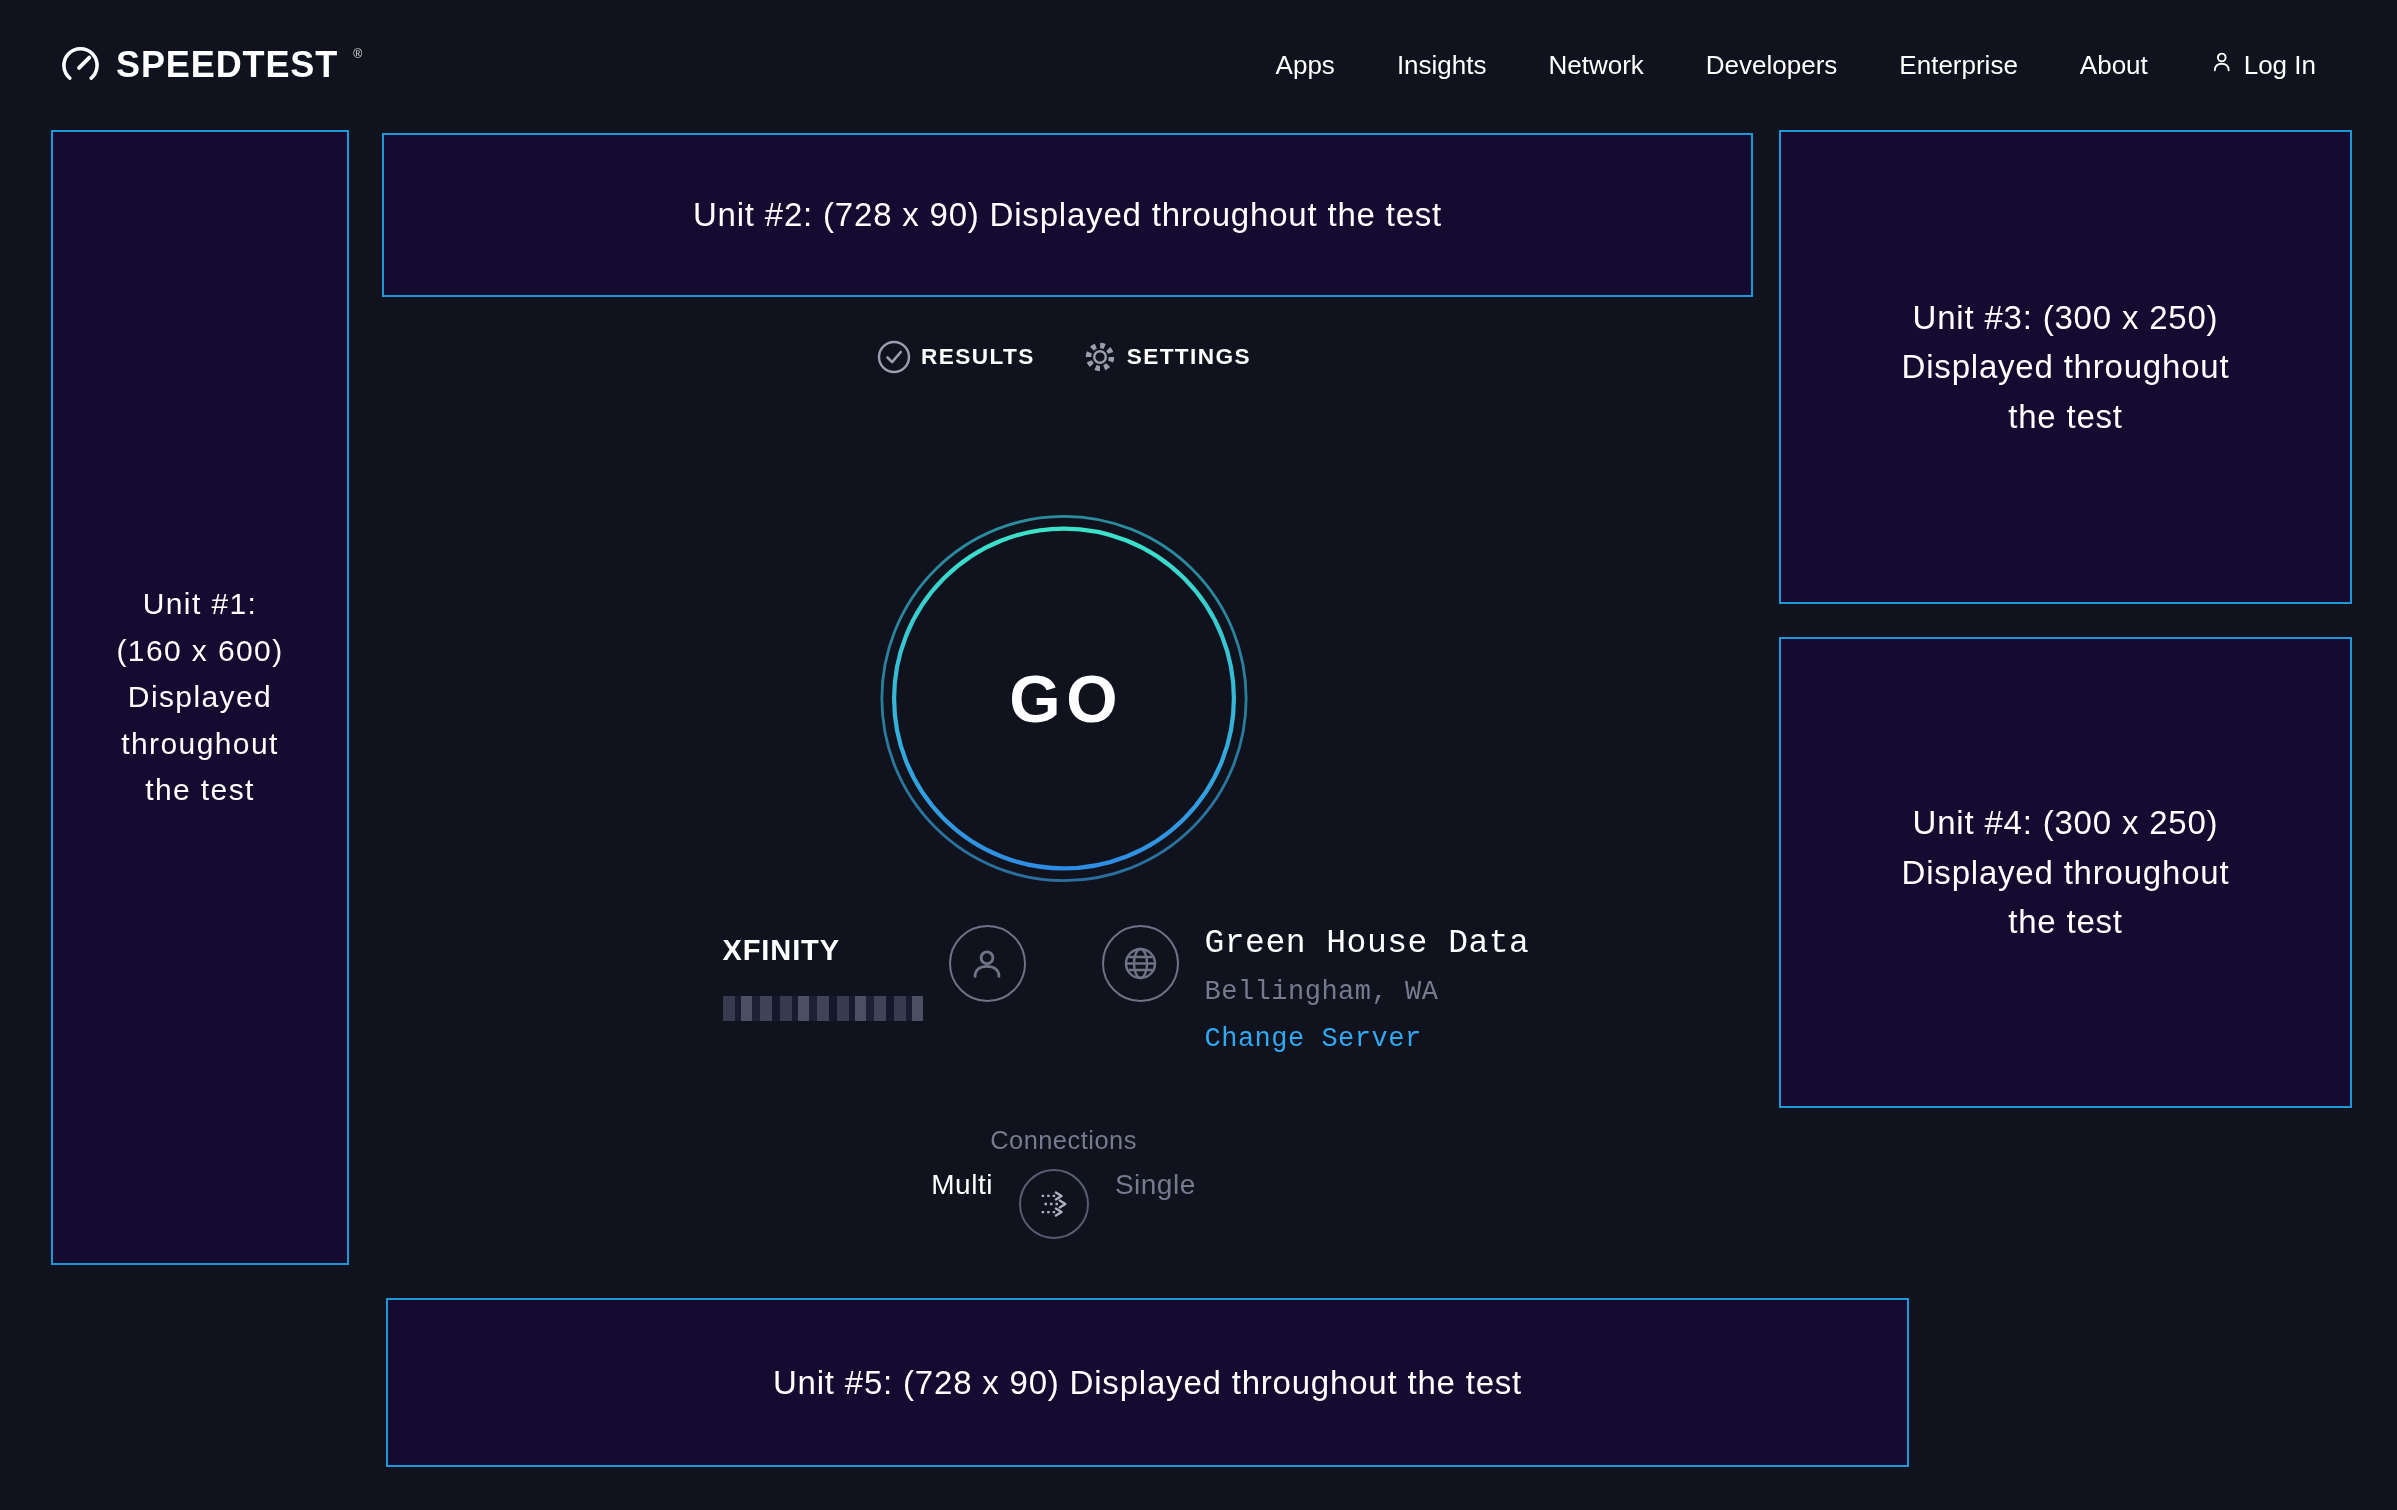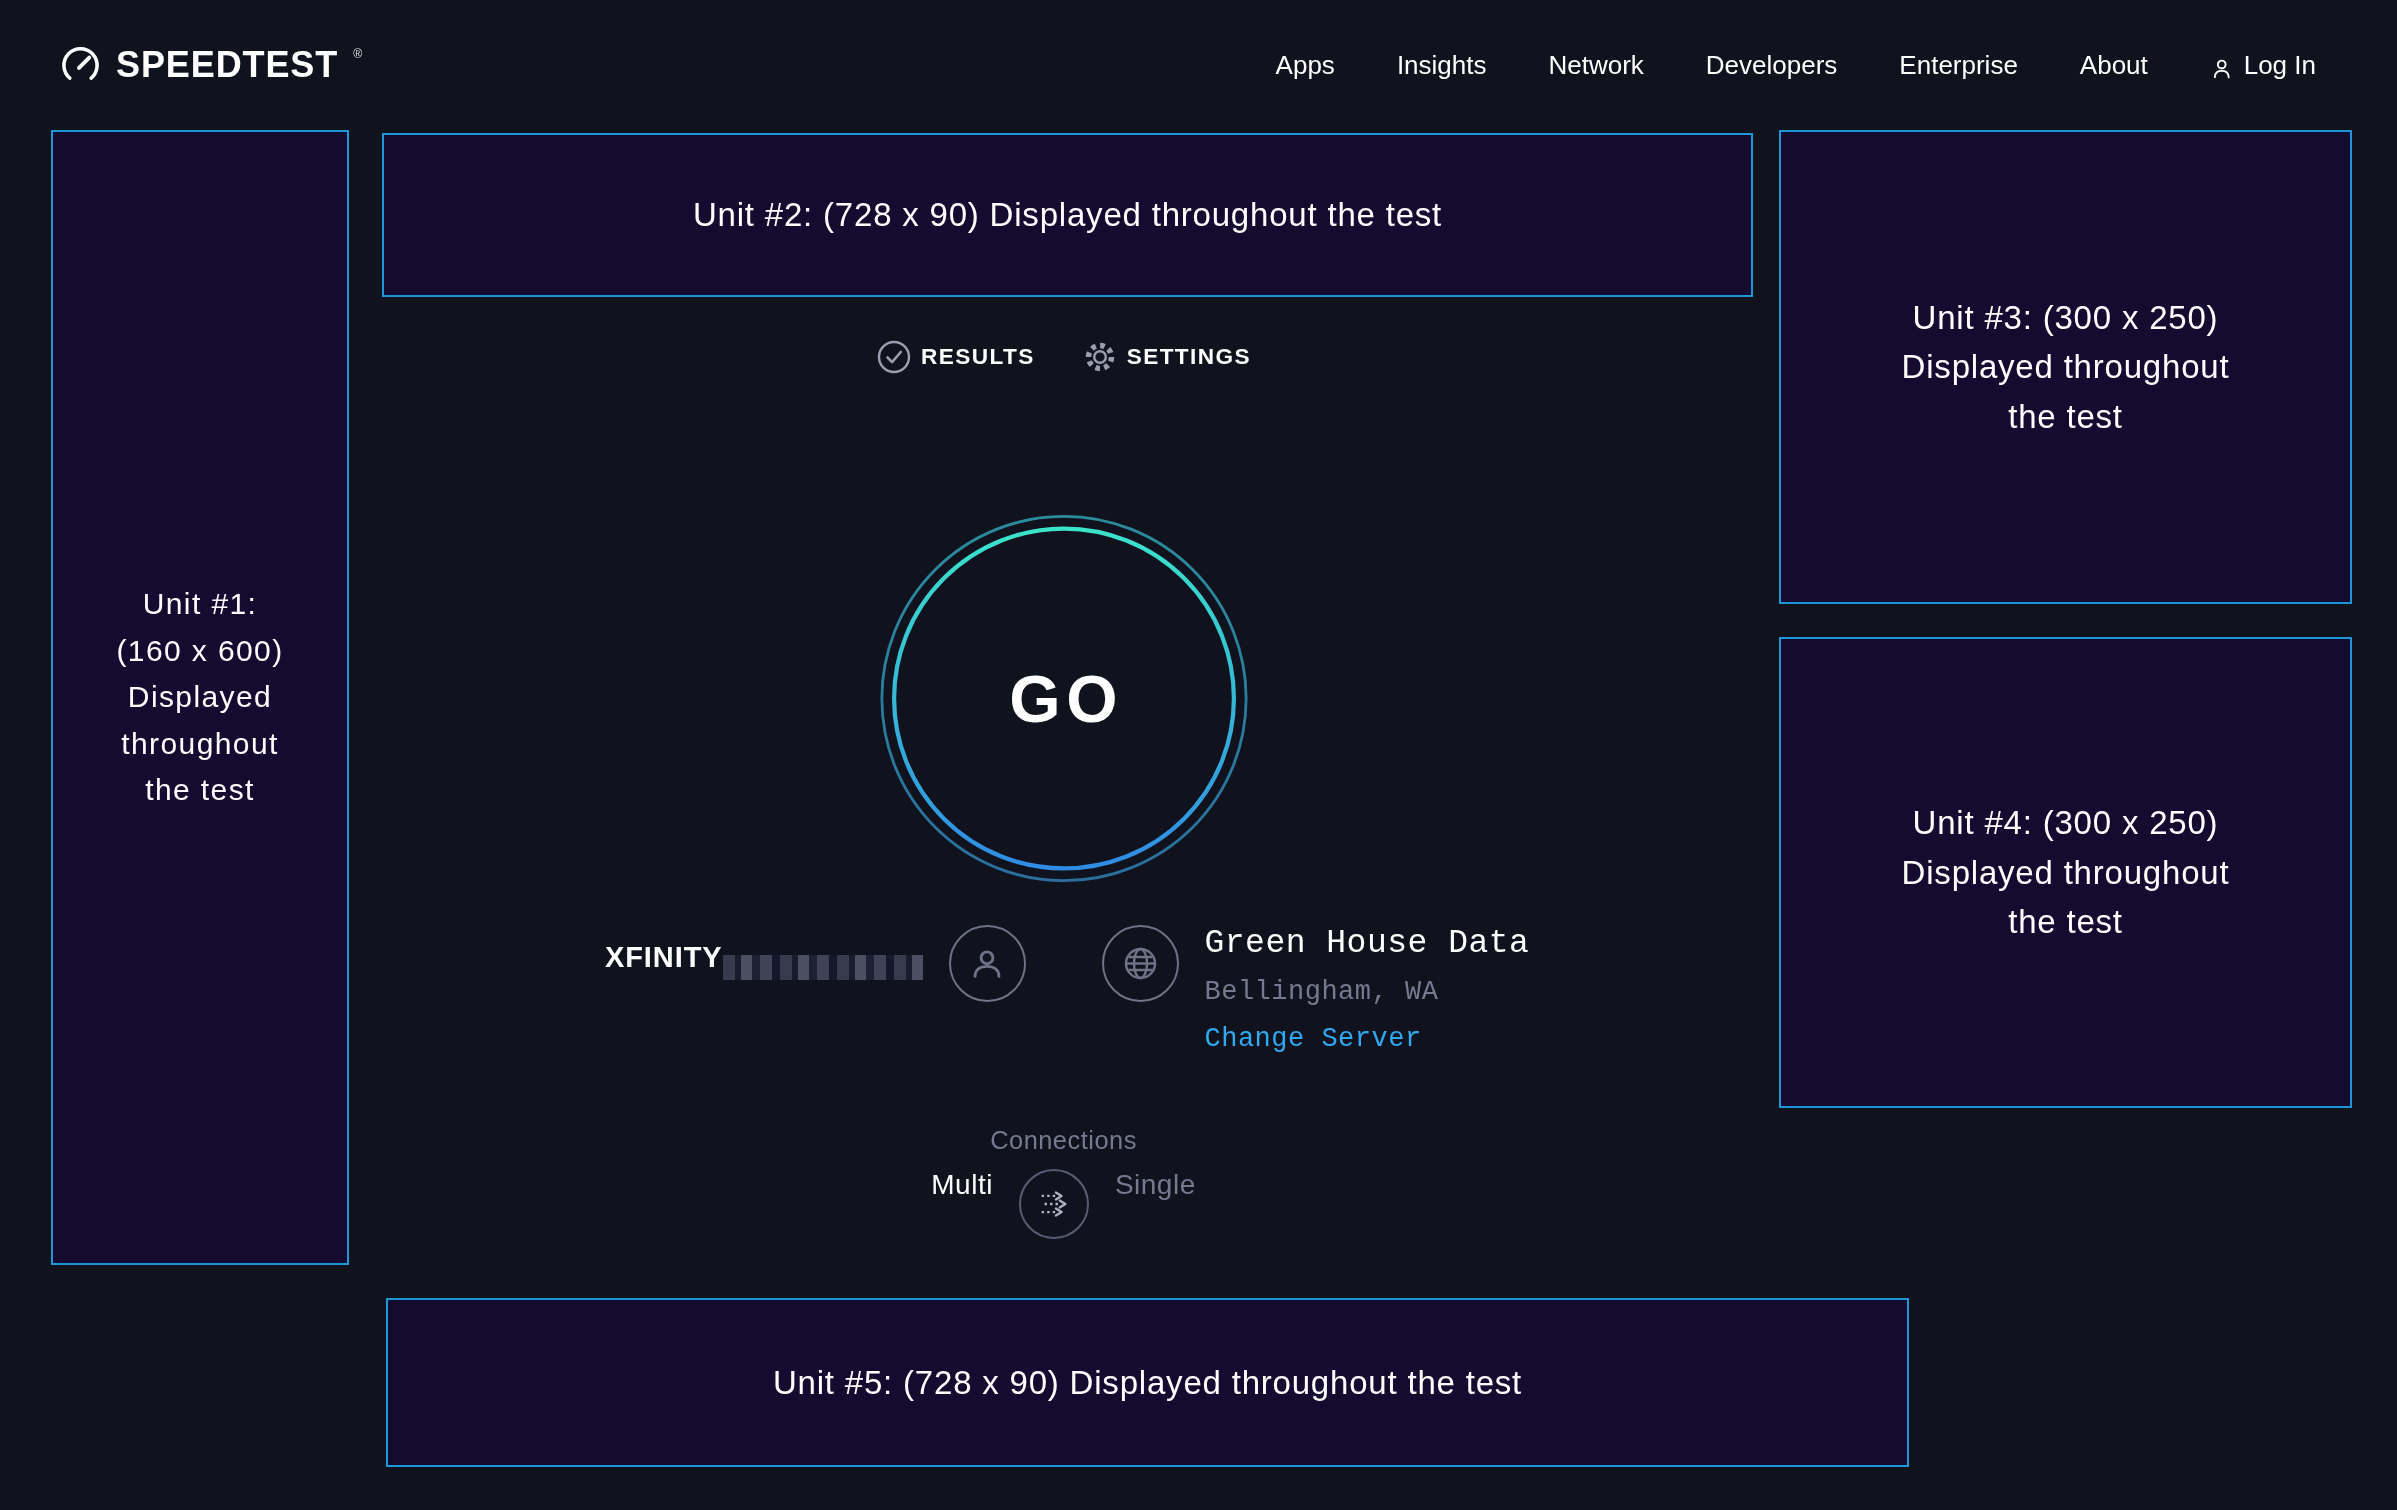--- a/index.html
+++ b/index.html
@@ -27,21 +27,21 @@
   .header{
     position:absolute;left:0;top:0;width:2397px;height:130px;
     display:flex;align-items:center;justify-content:space-between;
     padding:0 81px 0 60px;
   }
   .logo{display:flex;align-items:center;gap:15px;cursor:pointer;}
   .logo-text{font-size:36px;font-weight:bold;letter-spacing:0.9px;}
   .logo-mark{font-size:12.2px;vertical-align:top;position:relative;top:-11.3px;opacity:.85;}
   .nav{display:flex;align-items:center;gap:62px;font-size:26px;}
   .nav-item{cursor:pointer;white-space:nowrap;}
-  .login{display:flex;align-items:flex-end;gap:10.4px;cursor:pointer;}
+  .login{display:flex;align-items:flex-start;gap:10.4px;cursor:pointer;}
   
   .ad{
     position:absolute;background:var(--ad-bg);border:2.8px solid var(--accent);
     display:flex;flex-direction:column;align-items:center;justify-content:center;
     text-align:center;color:#fff;cursor:pointer;letter-spacing:0.8px;
   }
   #unit1{left:51px;top:130px;width:298px;height:1135px;font-size:30px;line-height:1.55;letter-spacing:1.4px;}
   #unit2{left:382px;top:133px;width:1371px;height:164px;font-size:33px;}
   #unit3{left:1779px;top:130px;width:573px;height:474px;font-size:33px;line-height:1.5;}
   #unit4{left:1779px;top:637px;width:573px;height:471px;font-size:33px;line-height:1.5;}
@@ -58,21 +58,21 @@
   .go-wrap svg{position:absolute;left:0;top:0;}
   .go-label{
     position:absolute;inset:0;display:flex;align-items:center;justify-content:center;
     font-size:66px;font-weight:bold;letter-spacing:5.6px;padding-left:5.6px;
   }
   
   .server-row{position:absolute;top:925px;left:0;right:0;display:flex;}
   .half{width:50%;display:flex;align-items:flex-start;}
   .half.left{justify-content:flex-end;padding-right:38px;gap:26px;}
   .half.right{justify-content:flex-start;padding-left:38px;gap:26px;font-family:Liberation Mono, monospace;}
-  .isp-col{display:flex;flex-direction:row;align-items:center;margin-top:9.4px;}
+  .isp-col{display:flex;flex-direction:column;align-items:flex-start;margin-top:9.4px;gap:8px;}
   .isp-name{font-size:29px;font-weight:bold;letter-spacing:0.9px;}
   .isp-ip-redacted{
     margin-top:21px;width:200px;height:24.5px;opacity:.85;
     background:
       repeating-linear-gradient(90deg,
         #3e4257 0 12.2px, #1a1d30 12.2px 18px, #565a6e 18px 29px,
         #20233a 29px 37px, #484c61 37px 49px, #161930 49px 57px);
   }
   .icon-circle{
     width:77px;height:77px;border-radius:50%;border:2.8px solid var(--circle-gray);

